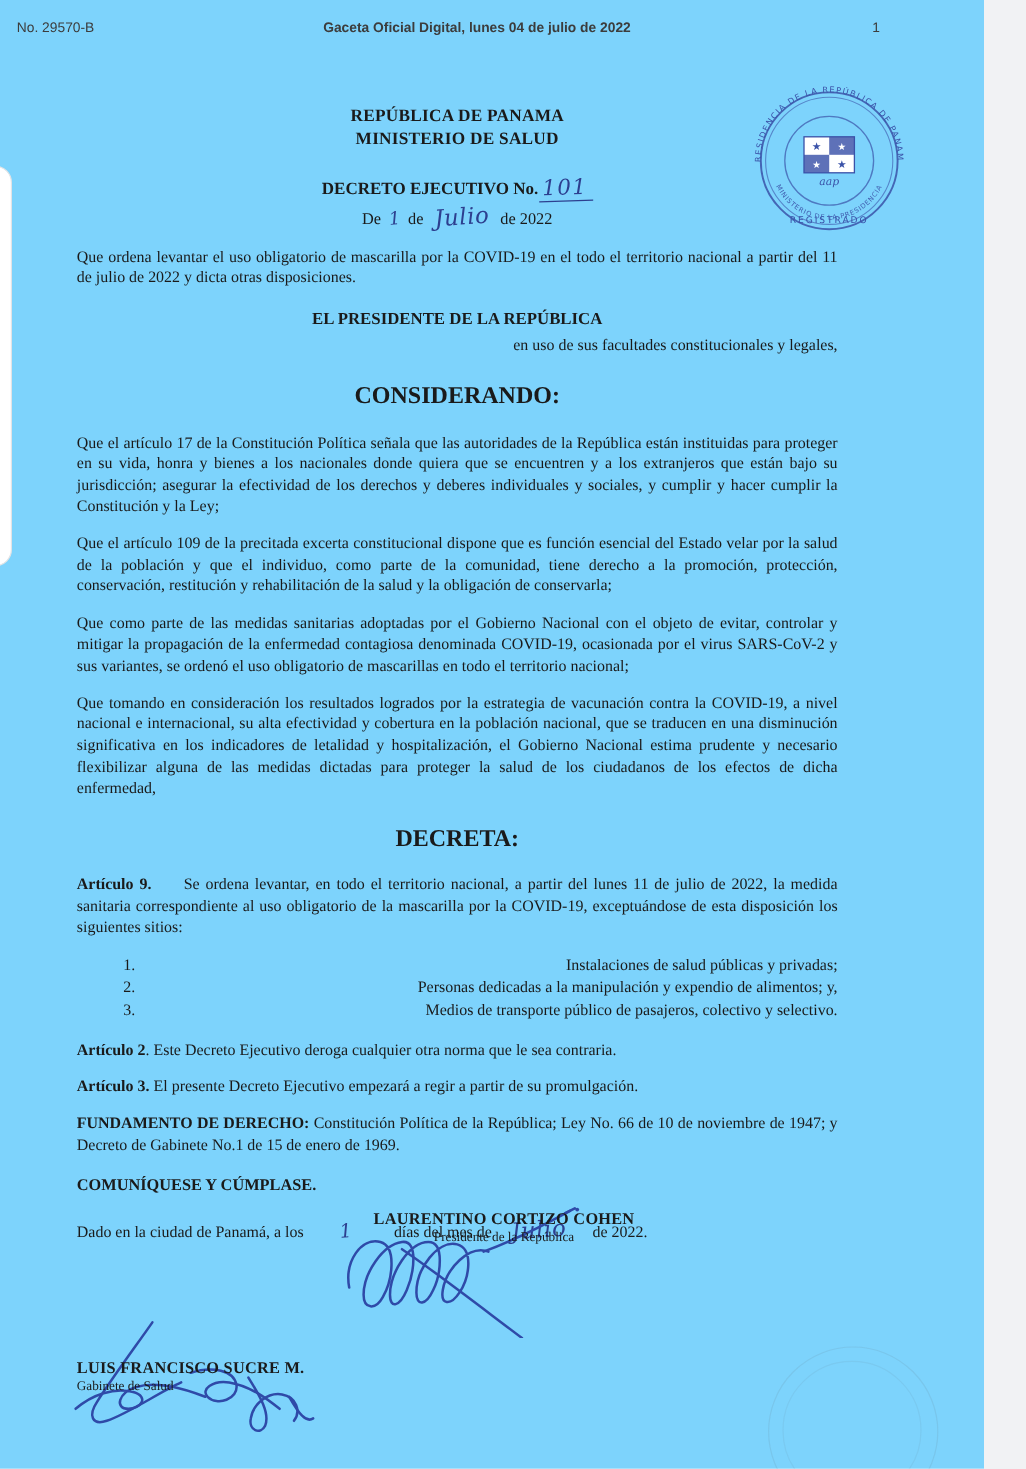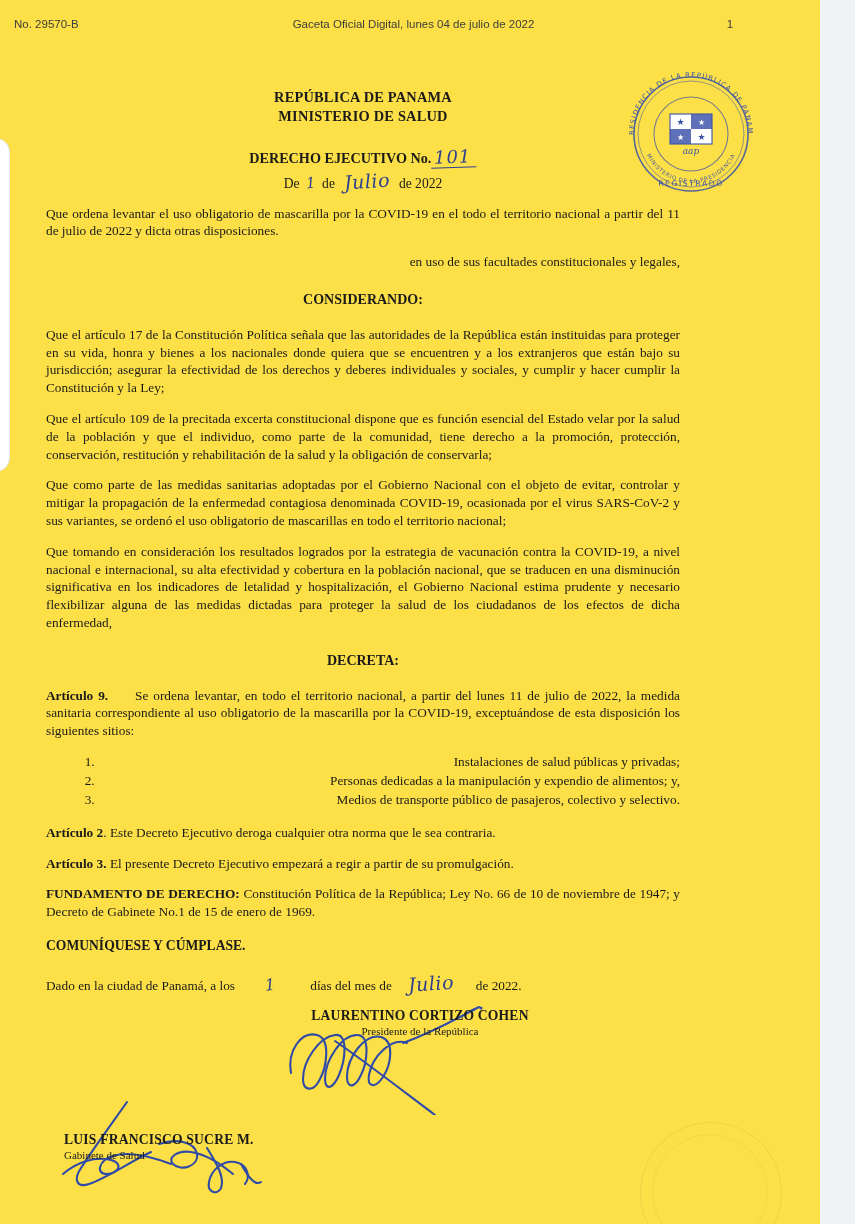--- a/index.html
+++ b/index.html
@@ -17,21 +17,21 @@
     position: relative;
   }
 
   
   #page-sheet {
     position: absolute;
     left: 0;
     top: 0;
     width: 820px;
     height: 1224px;
-    background: #fde047;
+    background: #7dd3fc;
   }
   #right-gutter {
     position: absolute;
     left: 820px;
     top: 0;
     width: 35px;
     height: 1224px;
     background: #f1f2f4;
   }
 
@@ -73,27 +73,27 @@
     position: absolute;
     left: 0;
     top: 18px;
     width: 820px;
     height: 20px;
     font-family: "Liberation Sans", "DejaVu Sans", sans-serif;
     font-size: 11.5px;
     color: #3c3c3c;
   }
   #doc-header .hdr-left   { position: absolute; left: 14px;  top: 0; }
-  #doc-header .hdr-center { position: absolute; left: 16px; top: 0; width: 795px; text-align: center; }
+  #doc-header .hdr-center { position: absolute; left: 0; top: 0; width: 795px; text-align: center; font-weight: bold; }
   #doc-header .hdr-right  { position: absolute; left: 700px; top: 0; width: 60px; text-align: center; }
 
   
   #content {
     position: absolute;
-    left: 46px;
+    left: 64px;
     top: 0;
     width: 634px;
     font-size: 13.3px;
     line-height: 1.34;
   }
   .para { margin: 0 0 13px 0; text-align: justify; }
 
   
   #title-block {
     margin-top: 88px;
@@ -163,21 +163,21 @@
     margin: 18px 0 2px 0;
   }
   .subheading-ctr {
     text-align: right;
     font-size: 13.3px;
     margin-bottom: 14px;
   }
   .heading-solo {
     text-align: center;
     font-weight: bold;
-    font-size: 14px;
+    font-size: 20px;
     margin: 20px 0 16px 0;
   }
 
   
   ol#exception-list {
     margin: 4px 0 14px 0;
     padding-left: 52px;
     font-size: 13.3px;
     line-height: 1.42;
   }
@@ -265,29 +265,30 @@
 
   <div id="content">
 
     <div id="title-block">
       <div>REPÚBLICA DE PANAMA</div>
       <div>MINISTERIO DE SALUD</div>
     </div>
 
     <div id="decree-line">
       <span class="decree-inline">
-        <span>DERECHO EJECUTIVO No.</span><span class="hand hand-num">101</span>
+        <span>DECRETO EJECUTIVO No.</span><span class="hand hand-num">101</span>
       </span>
       <div id="date-line">
         <span class="lbl">De</span><span class="hand hand-day">1</span><span class="lbl">de</span><span class="hand hand-month">Julio</span><span class="lbl">de 2022</span>
       </div>
     </div>
 
     <p id="summary" class="para">Que ordena levantar el uso obligatorio de mascarilla por la COVID-19 en el todo el territorio nacional a partir del 11 de julio de 2022 y dicta otras disposiciones.</p>
 
+    <div class="heading-ctr">EL PRESIDENTE DE LA REPÚBLICA</div>
     <div class="subheading-ctr">en uso de sus facultades constitucionales y legales,</div>
 
     <div class="heading-solo">CONSIDERANDO:</div>
 
     <p class="para">Que el artículo 17 de la Constitución Política señala que las autoridades de la República están instituidas para proteger en su vida, honra y bienes a los nacionales donde quiera que se encuentren y a los extranjeros que están bajo su jurisdicción; asegurar la efectividad de los derechos y deberes individuales y sociales, y cumplir y hacer cumplir la Constitución y la Ley;</p>
     <p class="para">Que el artículo 109 de la precitada excerta constitucional dispone que es función esencial del Estado velar por la salud de la población y que el individuo, como parte de la comunidad, tiene derecho a la promoción, protección, conservación, restitución y rehabilitación de la salud y la obligación de conservarla;</p>
     <p class="para">Que como parte de las medidas sanitarias adoptadas por el Gobierno Nacional con el objeto de evitar, controlar y mitigar la propagación de la enfermedad contagiosa denominada COVID-19, ocasionada por el virus SARS-CoV-2 y sus variantes, se ordenó el uso obligatorio de mascarillas en todo el territorio nacional;</p>
     <p class="para">Que tomando en consideración los resultados logrados por la estrategia de vacunación contra la COVID-19, a nivel nacional e internacional, su alta efectividad y cobertura en la población nacional, que se traducen en una disminución significativa en los indicadores de letalidad y hospitalización, el Gobierno Nacional estima prudente y necesario flexibilizar alguna de las medidas dictadas para proteger la salud de los ciudadanos de los efectos de dicha enfermedad,</p>
 
     <div class="heading-solo">DECRETA:</div>

